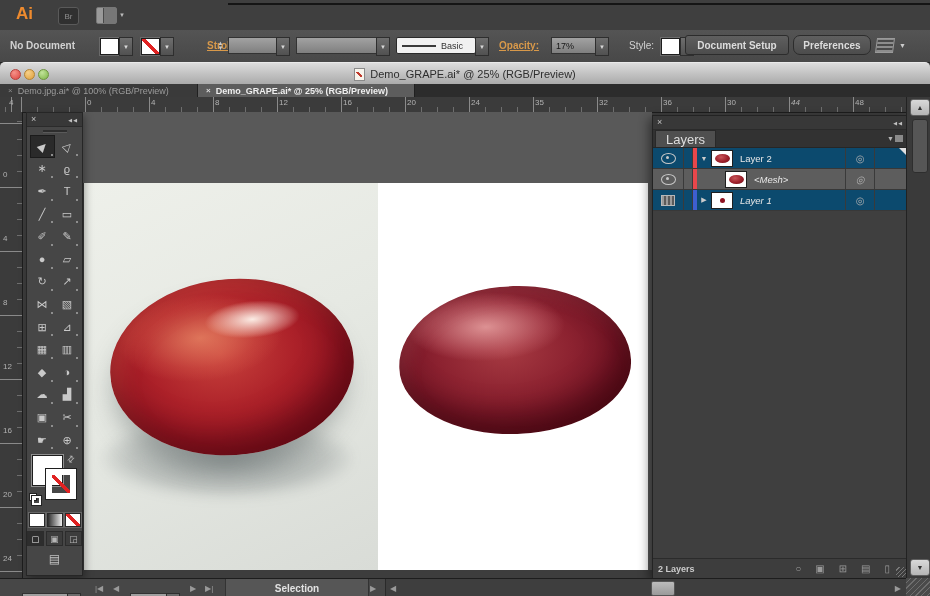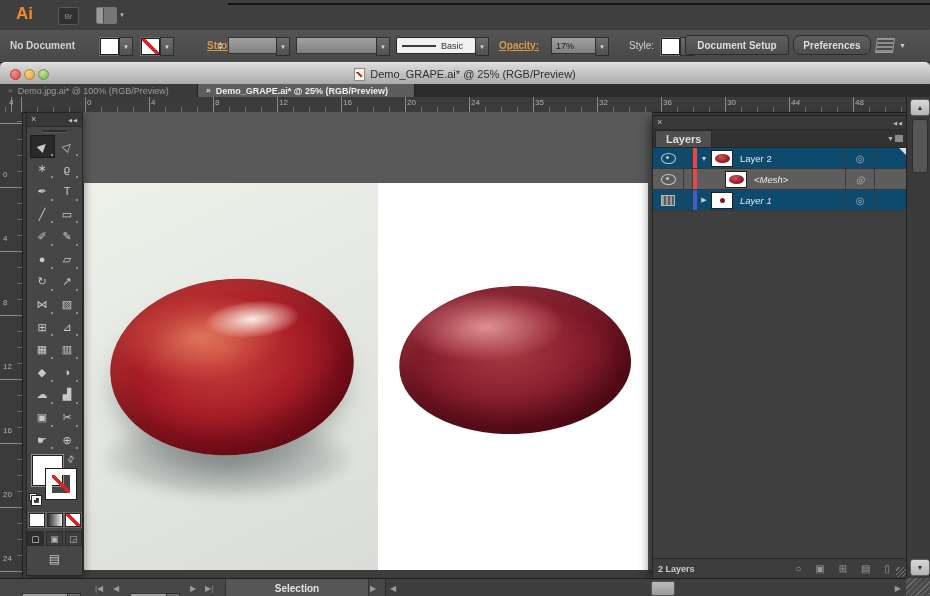--- a/index.html
+++ b/index.html
@@ -122,21 +122,21 @@
   .tb-none{background:#fff;background-image:linear-gradient(45deg,transparent 40%,#e02222 40%,#e02222 60%,transparent 60%);}
   .modes{display:flex;justify-content:center;gap:2px;margin-top:4px;color:#b5b5b5;}
   .modes .md{width:15px;height:13px;display:flex;align-items:center;justify-content:center;font-size:9px;background:#3d3d3d;border:1px solid #2c2c2c;}
   .modes .md.on{background:#2d2d2d;color:#e8e8e8;}
   .screen-mode{margin-top:6px;display:flex;justify-content:center;color:#c2c2c2;font-size:12px;}
   
   .layers-panel{left:652px;top:115px;width:254px;height:462px;background:#3f3f3f;border:1px solid #232323;
     box-shadow:-3px 3px 10px rgba(0,0,0,.45);display:flex;flex-direction:column;}
   .lp-tabs{height:17px;background:#323232;border-bottom:1px solid #262626;display:flex;align-items:center;}
   .lp-tab{height:16px;margin-left:2px;padding:0 10px;background:#4f4f4f;border:1px solid #292929;border-bottom:none;
-    color:#dedede;font-size:11px;font-weight:bold;display:flex;align-items:center;}
+    color:#dedede;font-size:13px;font-weight:normal;display:flex;align-items:center;}
   .lp-menu{margin-left:auto;margin-right:4px;color:#b5b5b5;font-size:7px;display:flex;align-items:center;gap:1px;}
   .lp-menu .bx{width:8px;height:7px;background:#8a8a8a;display:inline-block;}
   .lrow{height:20px;display:flex;align-items:center;background:#0c4a6e;border-bottom:1px solid #383838;position:relative;}
   .lrow.sel{background:#5d5d5d;font-style:italic;}
   .lcell-eye{width:30px;height:100%;border-right:1px solid #3a3a3a;display:flex;align-items:center;justify-content:center;}
   .eyeico{width:13px;height:9px;border:1px solid #c8c8c8;border-radius:50%;position:relative;}
   .eyeico::after{content:"";position:absolute;left:4px;top:2px;width:3px;height:3px;border-radius:50%;background:#c8c8c8;}
   .tmplico{width:12px;height:9px;border:1px solid #b8b8b8;background:repeating-linear-gradient(90deg,#9a9a9a 0 2px,#5a5a5a 2px 4px);}
   .lcell-lock{width:8px;height:100%;border-right:1px solid #3a3a3a;}
   .cbar{width:4px;height:100%;}

